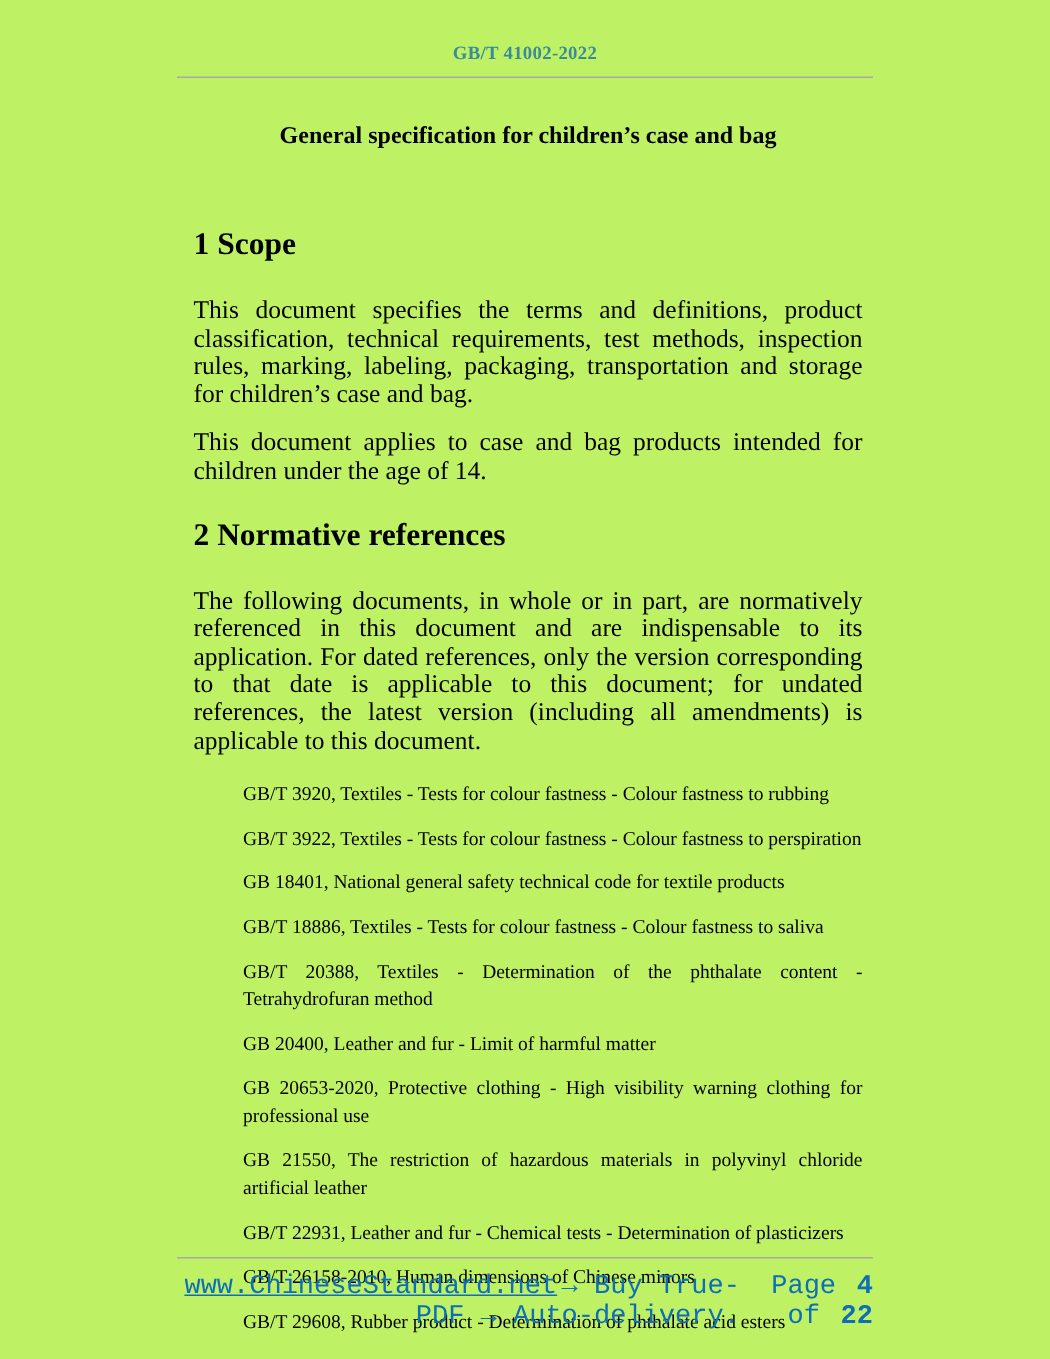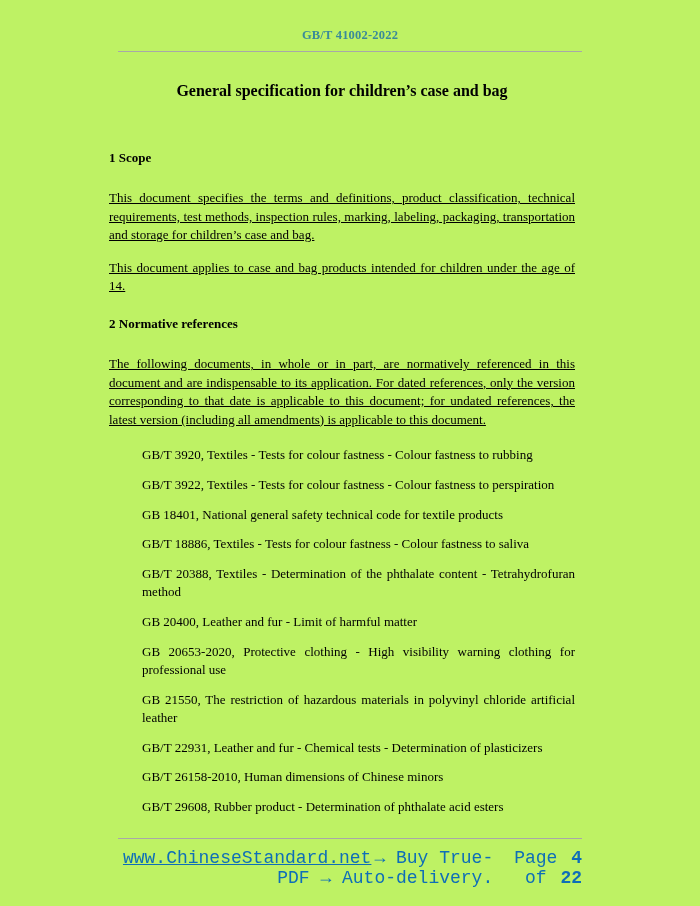--- a/index.html
+++ b/index.html
@@ -35,42 +35,41 @@
     border: none;
     border-top: 1px solid #a8a8a8;
     margin: 0;
   }
   .header .rule { margin-top: 8px; }
 
   
   .content {
     position: absolute;
     top: 54px;
-    left: 109px;
+    left: 129px;
     right: 125px;
   }
   .doc-title {
     text-align: center;
     font-size: 16px;
     font-weight: bold;
     margin: 28px 0 0 0;
   }
   .section-heading {
-    font-size: 13px;
+    font-size: 21px;
     font-weight: bold;
     margin: 0;
   }
   .sh-1 { margin-top: 50px; }
   .sh-2 { margin-top: 20px; }
   .para {
-    font-size: 13px;
+    font-size: 17px;
     line-height: 18.6px;
     text-align: justify;
     margin: 0;
-    text-decoration: underline;
   }
   .p-after-heading { margin-top: 23px; }
   .p-gap { margin-top: 14px; }
   .ref {
     font-size: 13px;
     line-height: 18.6px;
     text-align: justify;
     margin: 11px 0 0 33px;
   }
   .ref-first { margin-top: 17px; }

